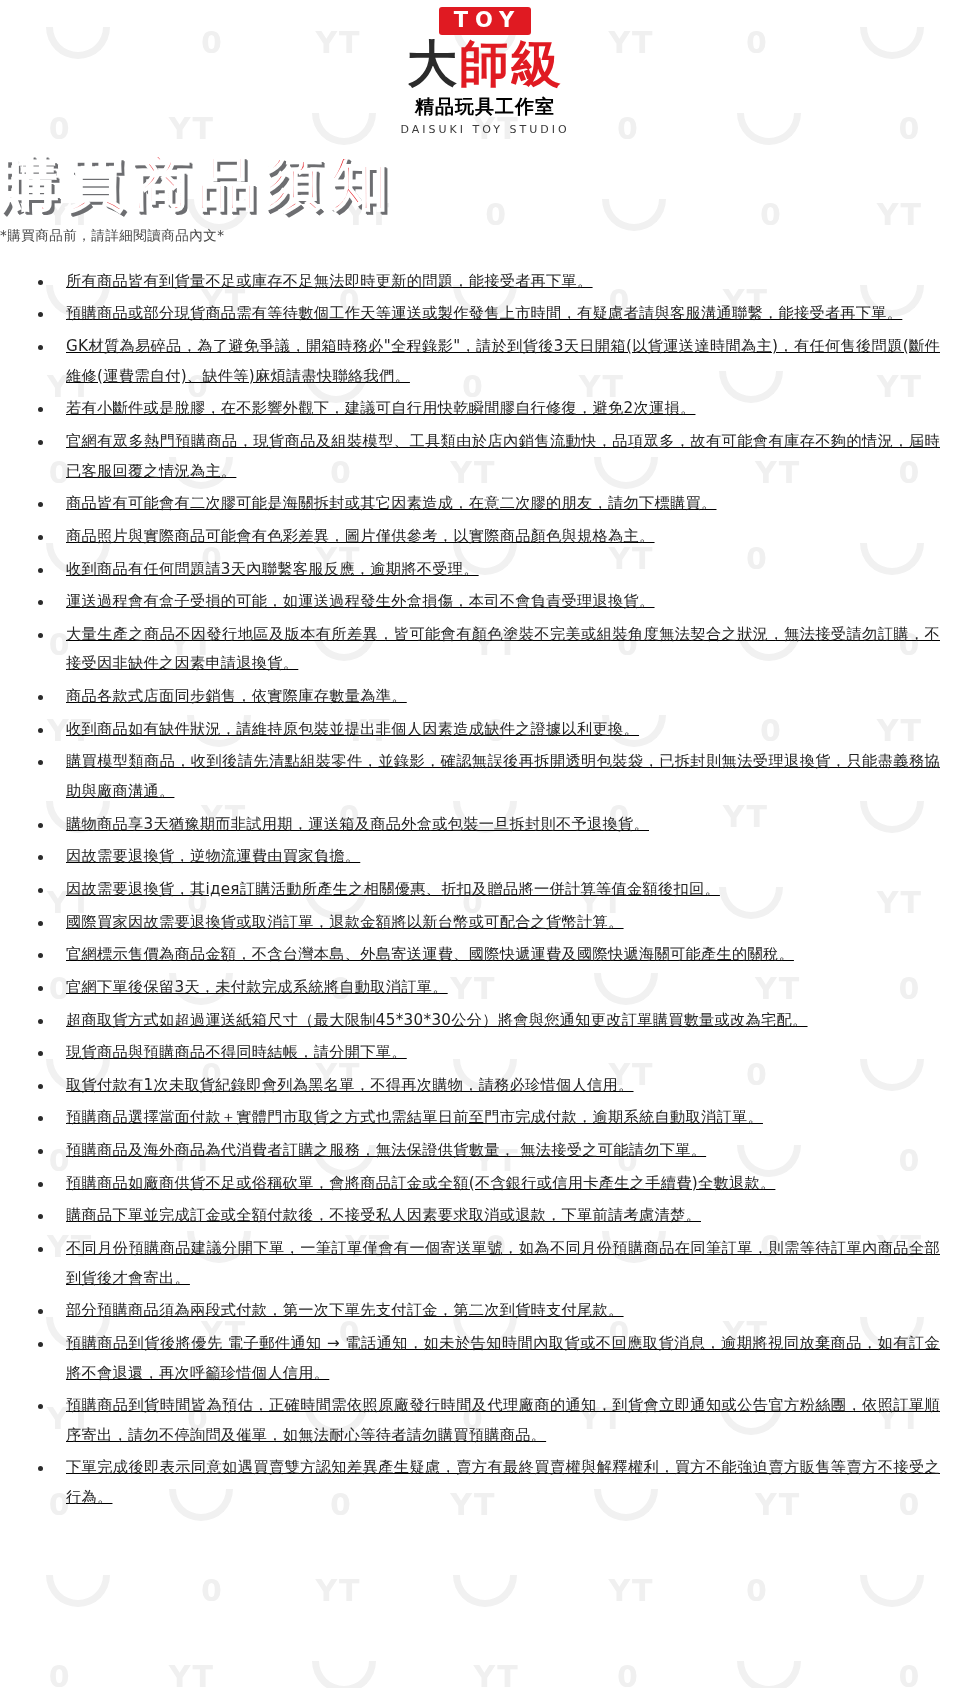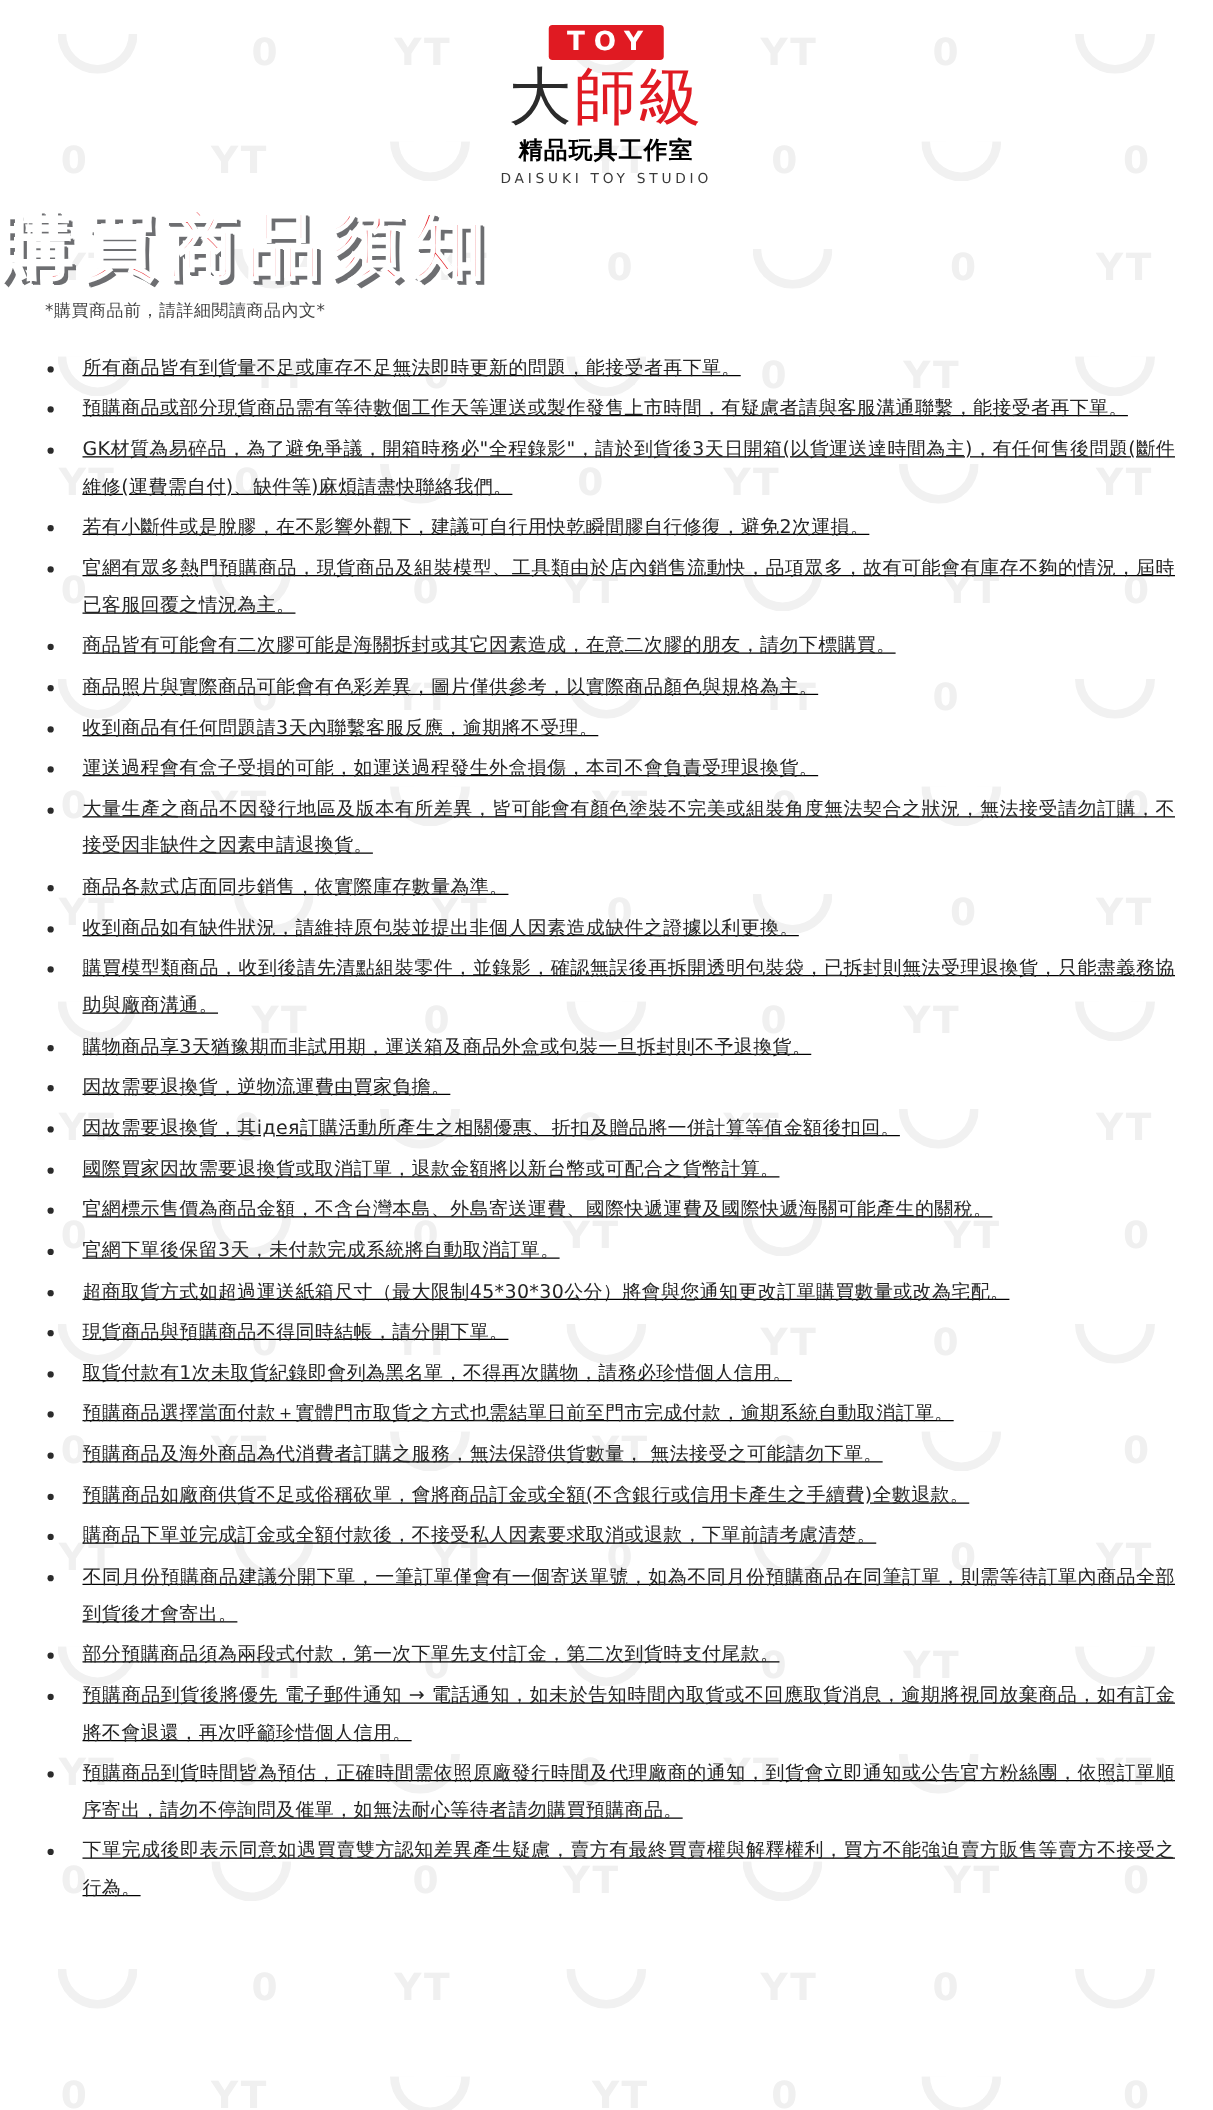--- a/index.html
+++ b/index.html
@@ -51,37 +51,37 @@
   .page {
     position: relative;
     z-index: 1;
     width: 970px;
     padding: 0 0 40px 0;
   }
 
   
   .logo-wrap {
     text-align: center;
-    padding-top: 20px;
+    padding-top: 7px;
   }
   .logo-toy {
     display: inline-block;
     background: #e01a22;
     color: #ffffff;
     font-weight: bold;
     font-size: 21px;
     letter-spacing: 7px;
     padding: 2px 10px 3px 15px;
     border-radius: 3px;
     line-height: 1.1;
   }
   .logo-main {
     margin-top: 2px;
     font-size: 50px;
-    font-weight: normal;
+    font-weight: bold;
     color: #1a1a1a;
     letter-spacing: 2px;
     line-height: 1.1;
     position: relative;
   }
   .logo-main .ch1 { color: #2b2b2b; }
   .logo-main .ch3 { color: #e01a22; }
   .logo-main .ch4 { color: #e01a22; }
   .logo-sub {
     margin-top: 2px;
@@ -115,21 +115,20 @@
       -1px -1px 0 #ffffff,
       1px -1px 0 #ffffff,
       -1px 1px 0 #ffffff;
     font-family: "DejaVu Sans", "Liberation Sans", sans-serif;
   }
   .subtitle {
     margin-top: 10px;
     font-size: 13.5px;
     color: #444444;
     letter-spacing: 0.5px;
-    padding-left: 36px;
   }
 
   
   .notice-list {
     margin: 22px 0 0 0;
     padding: 0 30px 0 52px;
     list-style: none;
     text-decoration: underline;
   }
   .notice-item {

